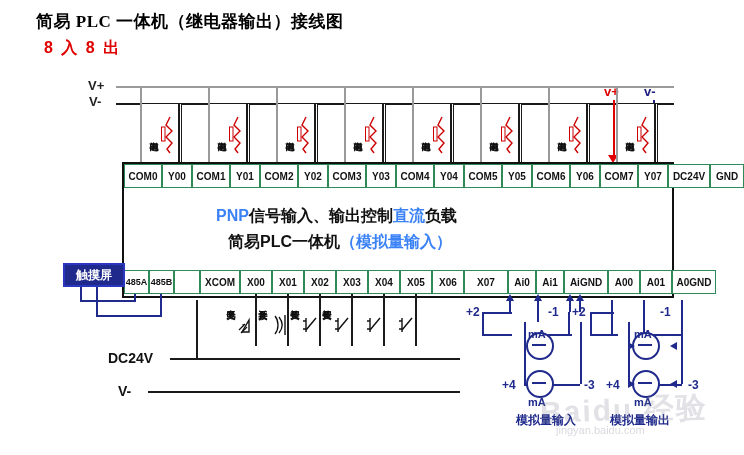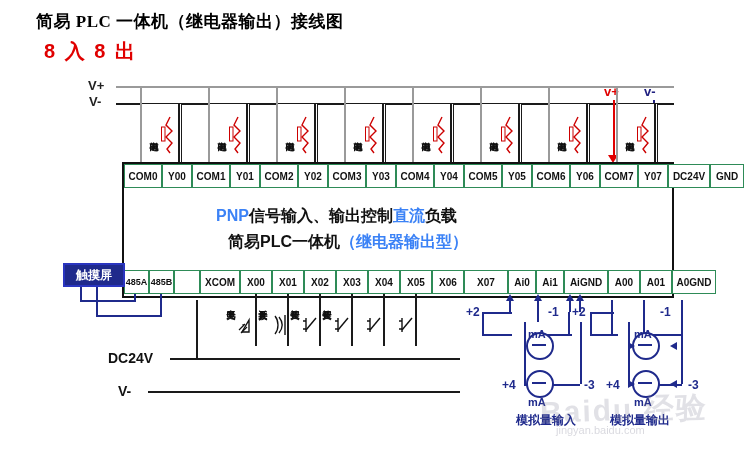--- a/index.html
+++ b/index.html
@@ -9,21 +9,21 @@
     font-family:"Liberation Sans","DejaVu Sans",sans-serif;
   }
   .abs{position:absolute;}
 
   
   #title{
     left:36px;top:10px;font-size:17px;font-weight:bold;color:#000;
     font-family:"Liberation Serif","DejaVu Serif",serif;letter-spacing:.5px;
   }
   #subtitle{
-    left:44px;top:38px;font-size:20px;font-weight:bold;color:#e00000;
+    left:44px;top:38px;font-size:16px;font-weight:bold;color:#e00000;
     letter-spacing:2px;
   }
 
   
   .railLabel{font-size:13px;font-weight:bold;color:#222;}
   #vplusLbl{left:88px;top:78px;}
   #vminusLbl{left:89px;top:94px;}
   #vplusLine{left:116px;top:86px;width:558px;height:2px;background:#9a9a9a;}
   #vminusLine{left:116px;top:103px;width:558px;height:2px;background:#1a1a1a;}
 
@@ -283,21 +283,21 @@
     <div class="term" style="width: 44px;">AiGND</div>
     <div class="term" style="width: 32px;">A00</div>
     <div class="term" style="width: 32px;">A01</div>
     <div class="term" style="width: 44px;">A0GND</div>
   </div>
 
 <div class="abs" id="plcText1">
   <span class="red">PNP</span><span class="blk">信号输入、输出控制</span><span class="red">直流</span><span class="blk">负载</span>
 </div>
 <div class="abs" id="plcText2">
-  <span class="blk">简易PLC一体机</span><span class="red">（继电器输出型）</span>
+  <span class="blk">简易PLC一体机</span><span class="red">（模拟量输入）</span>
 </div>
 
 <div class="abs" id="touchBox">触摸屏</div>
 
 <div class="abs wBlue" style="left:80px;top:287px;width:2px;height:13px;"></div>
 <div class="abs wBlue" style="left:96px;top:287px;width:2px;height:28px;"></div>
 <div class="abs wBlue" style="left:80px;top:300px;width:56px;height:2px;"></div>
 <div class="abs wBlue" style="left:96px;top:315px;width:66px;height:2px;"></div>
 <div class="abs wBlue" style="left:134px;top:294px;width:2px;height:8px;"></div>
 <div class="abs wBlue" style="left:160px;top:294px;width:2px;height:23px;"></div>

